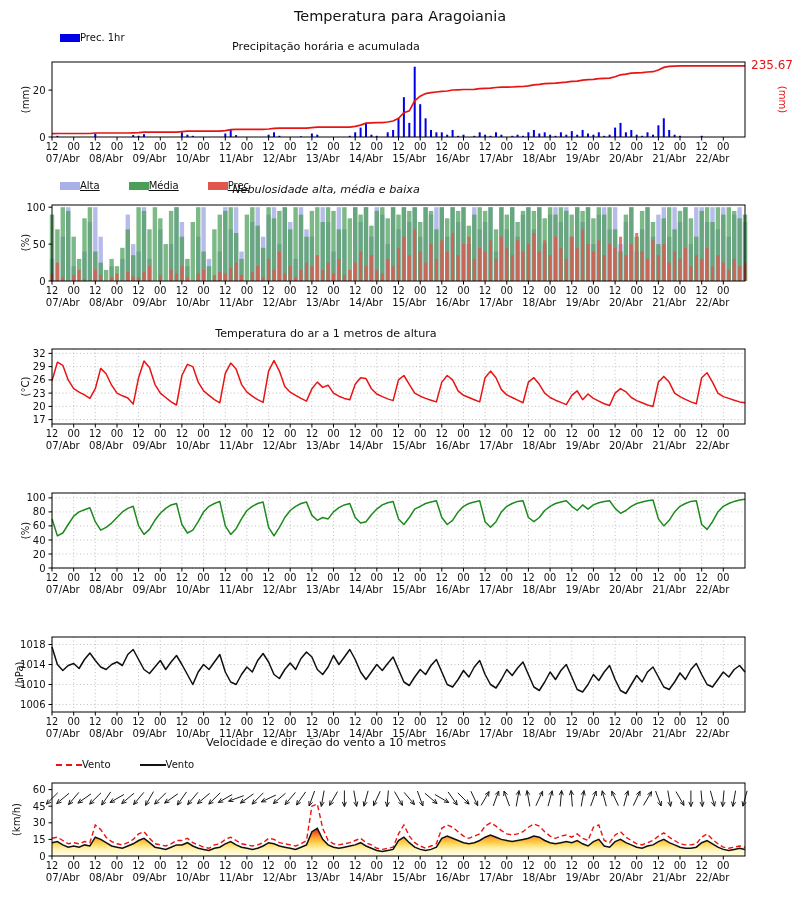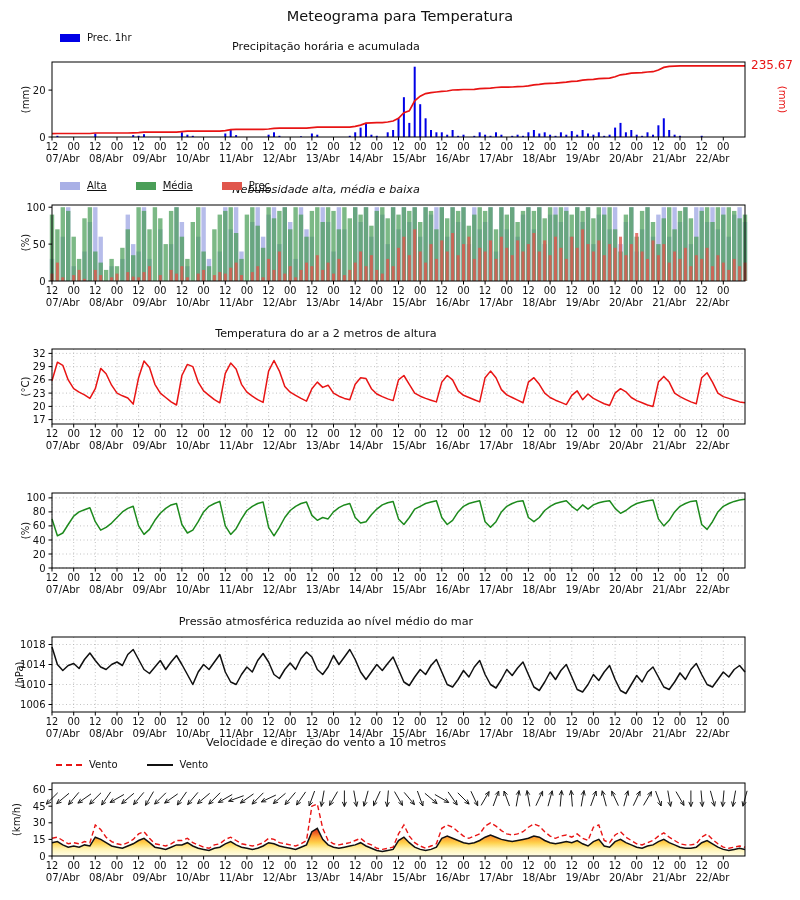--- a/index.html
+++ b/index.html
@@ -5,21 +5,21 @@
   html,body{margin:0;padding:0;background:#fff;}
   .fig{position:relative;width:800px;height:900px;background:#fff;
        font-family:"DejaVu Sans", sans-serif;overflow:hidden;color:#111;}
   .ov{position:absolute;white-space:nowrap;}
   .main-title{width:800px;text-align:center;font-size:14.5px;top:8px;left:0;}
   .ctitle{width:652px;text-align:center;font-size:11.2px;}
   .ylab{width:90px;height:13px;text-align:center;font-size:10px;transform:rotate(-90deg);}
   .ylab-r{transform:rotate(90deg);color:#e81414;}
   .annot{font-size:12px;color:#e81414;}
   .leg{display:flex;align-items:center;font-size:10px;gap:7px;}
-  .leg .item{display:flex;align-items:center;gap:7px;margin-right:22px;}
+  .leg .item{display:flex;align-items:center;gap:0;margin-right:22px;}
   .swatch{width:20px;height:8px;display:inline-block;}
   .line-swatch{width:26px;height:0;display:inline-block;border-top:2px solid #111;}
   .dashed{border-top-style:dashed;}
   svg text{font-family:"DejaVu Sans", sans-serif;fill:#111;}
 </style>
 </head>
 <body>
 
 <div class="fig">
 
@@ -1196,27 +1196,26 @@
       <line x1="48.5" y1="839.4" x2="52" y2="839.4" stroke="#000" stroke-width="1"></line>
       <text x="45.5" y="842.9" font-size="10" text-anchor="end">15</text>
       <line x1="48.5" y1="822.8" x2="52" y2="822.8" stroke="#000" stroke-width="1"></line>
       <text x="45.5" y="826.3" font-size="10" text-anchor="end">30</text>
       <line x1="48.5" y1="806.2" x2="52" y2="806.2" stroke="#000" stroke-width="1"></line>
       <text x="45.5" y="809.7" font-size="10" text-anchor="end">45</text>
       <line x1="48.5" y1="789.6" x2="52" y2="789.6" stroke="#000" stroke-width="1"></line>
       <text x="45.5" y="793.1" font-size="10" text-anchor="end">60</text>
     </svg>
 
-  <div class="ov main-title">Meteograma para Temperatura</div>
+  <div class="ov main-title">Temperatura para Aragoiania</div>
 
   
   <div class="ov ctitle" style="top:40px;left:0;">Precipitação horária e acumulada</div>
   <div class="ov ctitle" style="top:183px;left:0;font-style:italic;">Nebulosidade alta, média e baixa</div>
-  <div class="ov ctitle" style="top:327px;left:0;">Temperatura do ar a 2 metros de altura</div>
-  <div class="ov ctitle" style="top:615px;left:0;">Pressão atmosférica reduzida ao nível médio do mar</div>
+  <div class="ov ctitle" style="top:327px;left:0;">Temperatura do ar a 1 metros de altura</div>
   <div class="ov ctitle" style="top:736px;left:0;text-align:center;">Velocidade e direção do vento a 10 metros</div>
 
   
   <div class="ov ylab" style="left:-19px;top:93px;">(mm)</div>
   <div class="ov ylab" style="left:-19px;top:236px;">(%)</div>
   <div class="ov ylab" style="left:-19px;top:380px;">(°C)</div>
   <div class="ov ylab" style="left:-19px;top:524px;">(%)</div>
   <div class="ov ylab" style="left:-25px;top:668px;">(hPa)</div>
   <div class="ov ylab" style="left:-28px;top:813px;">(km/h)</div>
 

